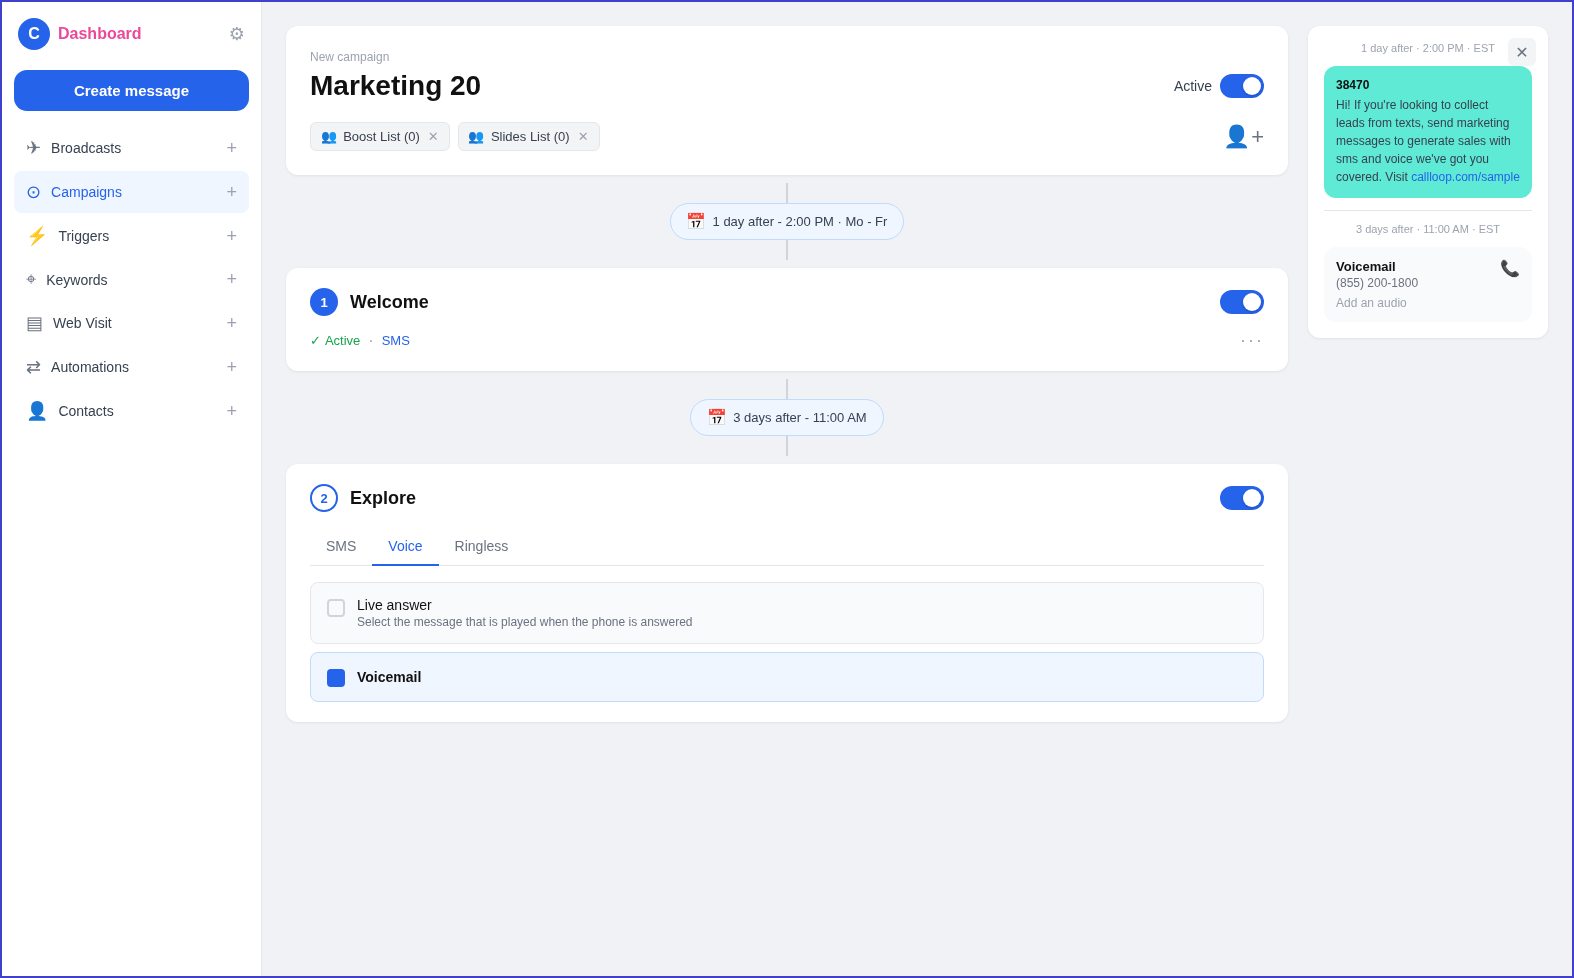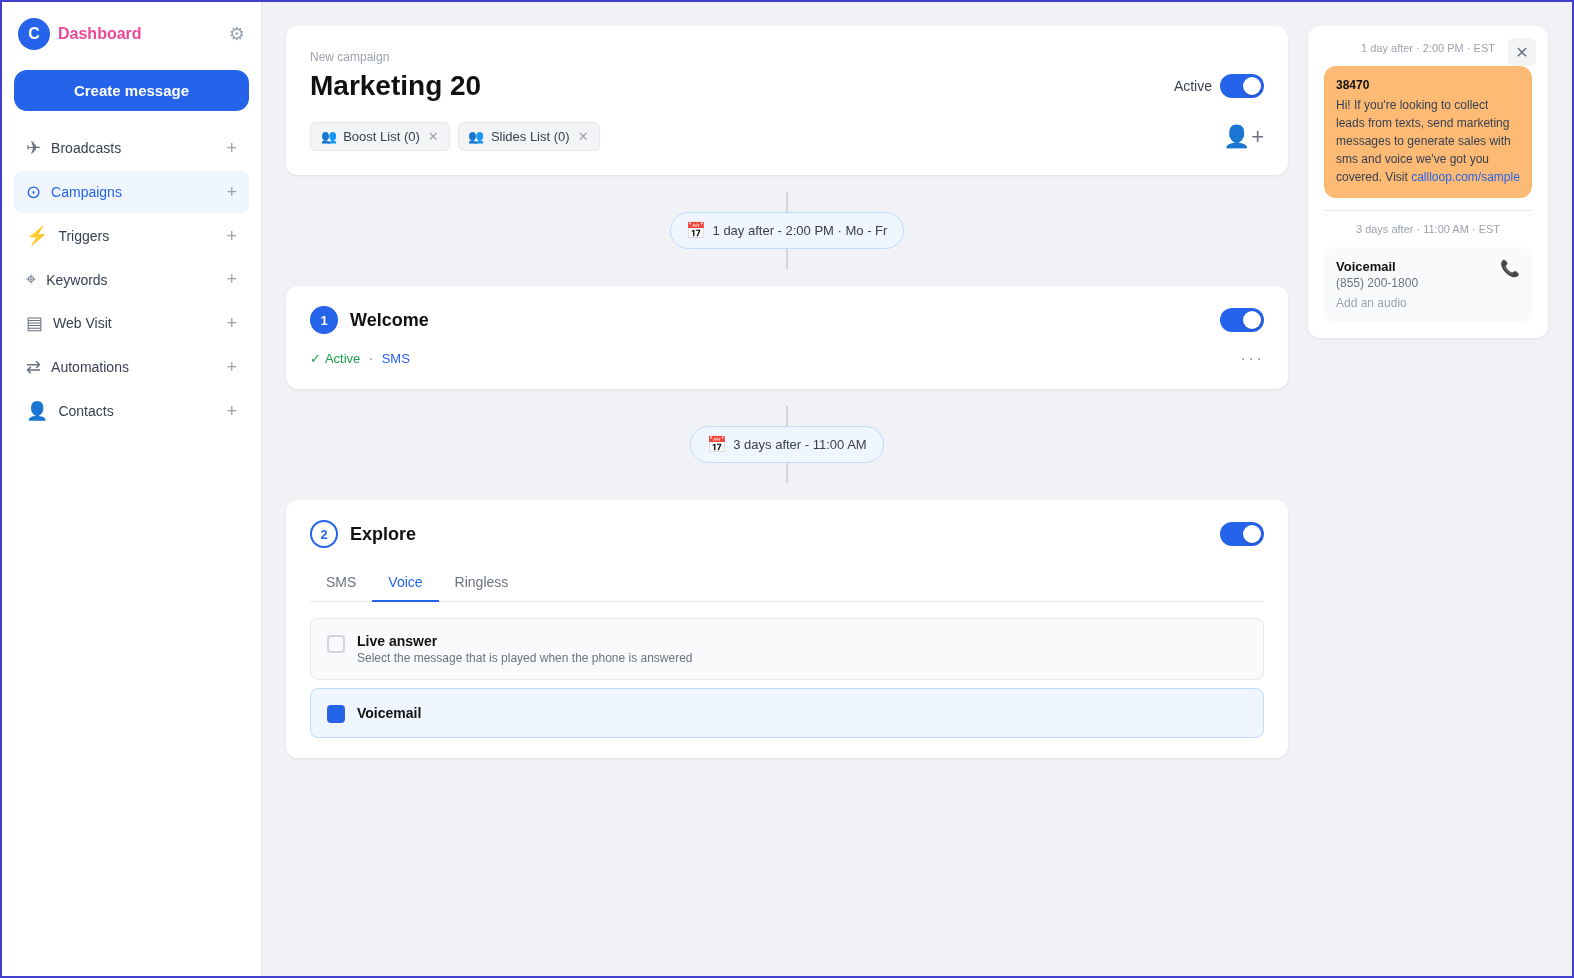--- a/index.html
+++ b/index.html
@@ -15,21 +15,21 @@
     .create-btn { background: #2563eb; color: white; border: none; border-radius: 13px; padding: 12px 0; width: 100%; font-size: 15px; font-weight: 600; cursor: pointer; margin-bottom: 16px; }
     .nav-item { display: flex; align-items: center; justify-content: space-between; padding: 10px 12px; border-radius: 8px; cursor: pointer; margin-bottom: 2px; color: #374151; font-size: 14px; font-weight: 500; }
     .nav-item.active { background: #eff6ff; color: #2563eb; }
     .nav-left { display: flex; align-items: center; gap: 10px; }
     .nav-icon { font-size: 18px; color: #6b7280; }
     .nav-item.active .nav-icon { color: #2563eb; }
     .nav-plus { color: #9ca3af; font-size: 18px; }
 
     
     .main { flex: 1; overflow-y: auto; padding: 24px; background: #f0f2f5; display: flex; gap: 20px; }
-    .center-panel { flex: 1; display: flex; flex-direction: column; gap: 9px; }
+    .center-panel { flex: 1; display: flex; flex-direction: column; gap: 0; }
 
     
     .campaign-card { background: #fff; border-radius: 12px; padding: 24px; margin-bottom: 0; box-shadow: 0 1px 3px rgba(0,0,0,0.07); }
     .new-campaign-label { font-size: 12px; color: #9ca3af; margin-bottom: 6px; }
     .campaign-header { display: flex; align-items: center; justify-content: space-between; }
     .campaign-title { font-size: 28px; font-weight: 700; color: #111; }
     .active-badge { display: flex; align-items: center; gap: 8px; }
     .active-label { font-size: 14px; color: #374151; font-weight: 500; }
 
     
@@ -68,31 +68,31 @@
     
     .tabs { display: flex; gap: 0; border-bottom: 1px solid #e5e7eb; margin-top: 16px; }
     .tab { padding: 10px 16px; font-size: 14px; color: #6b7280; cursor: pointer; border-bottom: 2px solid transparent; margin-bottom: -1px; }
     .tab.active { color: #2563eb; border-bottom-color: #2563eb; font-weight: 500; }
 
     
     .voice-section { margin-top: 16px; }
     .live-answer-row { display: flex; align-items: flex-start; gap: 12px; padding: 14px 16px; background: #f9fafb; border-radius: 8px; border: 1px solid #e5e7eb; margin-bottom: 8px; }
     .checkbox { width: 18px; height: 18px; border: 2px solid #d1d5db; border-radius: 4px; flex-shrink: 0; margin-top: 2px; cursor: pointer; }
     .checkbox.checked { background: #2563eb; border-color: #2563eb; }
-    .live-answer-text h4 { font-size: 14px; font-weight: 700; color: #111; }
+    .live-answer-text h4 { font-size: 14px; font-weight: 400; color: #111; }
     .live-answer-text p { font-size: 12px; color: #6b7280; margin-top: 2px; }
 
     .voicemail-row { display: flex; align-items: center; gap: 12px; padding: 14px 16px; background: #eff6ff; border-radius: 8px; border: 1px solid #bfdbfe; }
     .voicemail-label { font-size: 14px; font-weight: 600; color: #111; }
 
     
     .right-panel { width: 240px; background: #fff; border-radius: 12px; box-shadow: 0 1px 3px rgba(0,0,0,0.07); padding: 16px; position: relative; flex-shrink: 0; height: fit-content; }
     .close-btn { position: absolute; top: 12px; right: 12px; width: 28px; height: 28px; border-radius: 6px; background: #f3f4f6; border: none; cursor: pointer; font-size: 16px; color: #6b7280; display: flex; align-items: center; justify-content: center; }
     .message-timestamp { font-size: 11px; color: #9ca3af; text-align: center; margin-bottom: 12px; }
-    .message-bubble { background: #fdba74; border-radius: 12px; padding: 12px; margin-bottom: 4px; }
+    .message-bubble { background: #5eead4; border-radius: 12px; padding: 12px; margin-bottom: 4px; }
     .message-from { font-size: 12px; font-weight: 600; color: #111; margin-bottom: 4px; }
     .message-text { font-size: 12px; color: #374151; line-height: 1.5; }
     .message-link { color: #2563eb; text-decoration: none; }
     .voicemail-bubble { background: #f9fafb; border-radius: 12px; padding: 12px; margin-top: 8px; }
     .vm-title { font-size: 13px; font-weight: 600; color: #111; }
     .vm-phone { font-size: 12px; color: #6b7280; margin-top: 2px; }
     .vm-audio { font-size: 12px; color: #9ca3af; margin-top: 6px; }
     .vm-icon { color: #9ca3af; float: right; }
 
     .section-divider { height: 1px; background: #e5e7eb; margin: 12px 0; }

